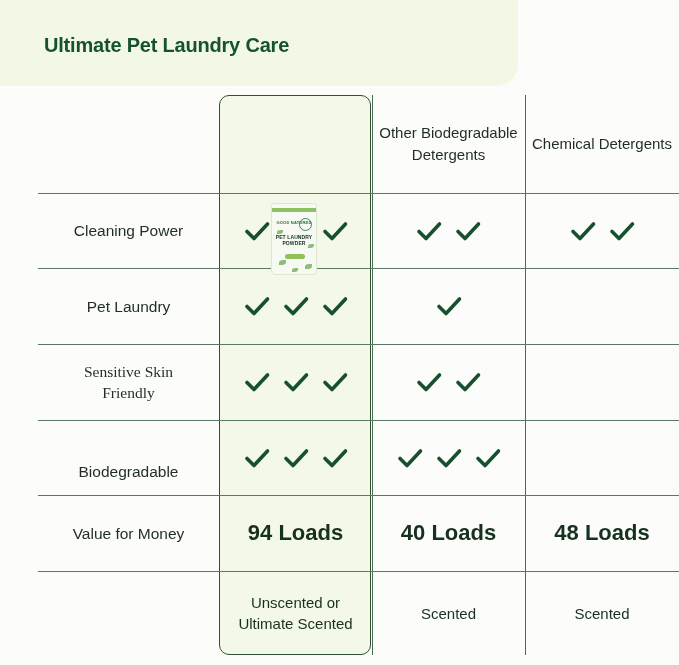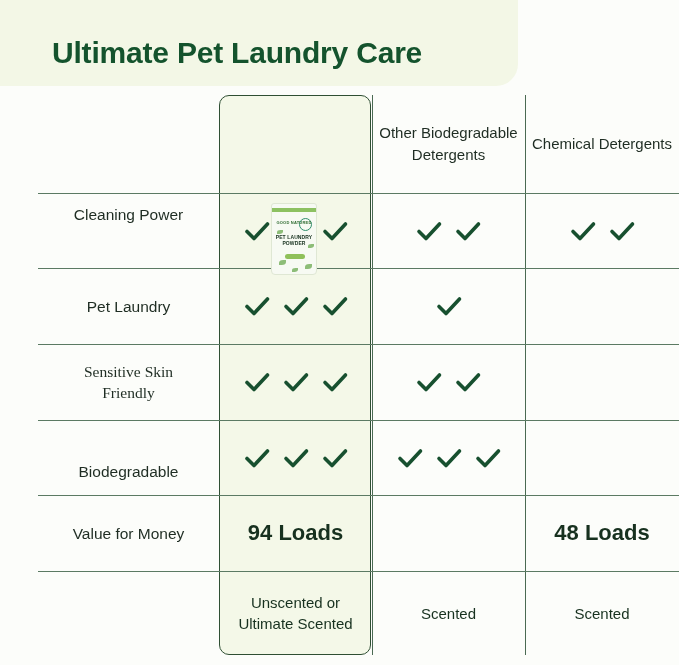--- a/index.html
+++ b/index.html
@@ -11,23 +11,23 @@
     overflow:hidden;
     position:relative;
   }
   #title-banner{
     position:absolute;left:0;top:0;width:518px;height:86px;
     background:#f3f7e6;
     border-radius:0 0 22px 0;
     box-sizing:border-box;
   }
   #title-banner h1{
-    margin:8px;
+    margin:0;
     position:absolute;left:44px;top:28px;
-    font-size:30px;line-height:34px;font-weight:bold;
+    font-size:20px;line-height:34px;font-weight:bold;
     color:#14532d;
     letter-spacing:-0.2px;
     white-space:nowrap;
   }
 
   
   #table{
     position:absolute;left:0;top:95px;
     width:679px;height:570px;
   }
@@ -146,21 +146,21 @@
   </div>
 
   <div class="cell hdr" style="left:372px;top:0;width:153px;height:98px;">
     <span>Other Biodegradable Detergents</span>
   </div>
 
   <div class="cell hdr" style="left:525px;top:0;width:154px;height:98px;">
     <span>Chemical Detergents</span>
   </div>
 
-  <div class="cell row-label" style="left:38px;top:82px;width:181px;height:75px;text-align:right;">
+  <div class="cell row-label" style="left:38px;top:98px;width:181px;height:75px;text-align:right;">
     <span>Cleaning Power</span>
   </div>
   <div class="cell" style="left:219px;top:98px;width:153px;height:75px;">
     <div class="checks">
         <svg class="check" viewBox="0 0 30 30">
           <path d="M5 15.5 L12 22.5 L25.5 8"></path>
         </svg>
         <svg class="check" viewBox="0 0 30 30">
           <path d="M5 15.5 L12 22.5 L25.5 8"></path>
         </svg>
@@ -279,20 +279,23 @@
   <div class="cell" style="left:525px;top:325px;width:154px;height:75px;">
     <div class="checks"></div>
   </div>
 
   <div class="cell row-label" style="left:38px;top:400px;width:181px;height:76px;">
     <span>Value for Money</span>
   </div>
   <div class="cell val bold" style="left:219px;top:400px;width:153px;height:76px;">
     <span>94 Loads</span>
   </div>
+  <div class="cell val bold" style="left:372px;top:400px;width:153px;height:76px;">
+    <span>40 Loads</span>
+  </div>
   <div class="cell val bold" style="left:525px;top:400px;width:154px;height:76px;">
     <span>48 Loads</span>
   </div>
 
   <div class="cell val small" style="left:219px;top:476px;width:153px;height:84px;">
     <span style="max-width:135px;display:inline-block;">Unscented or Ultimate Scented</span>
   </div>
   <div class="cell val small" style="left:372px;top:476px;width:153px;height:84px;">
     <span>Scented</span>
   </div>

